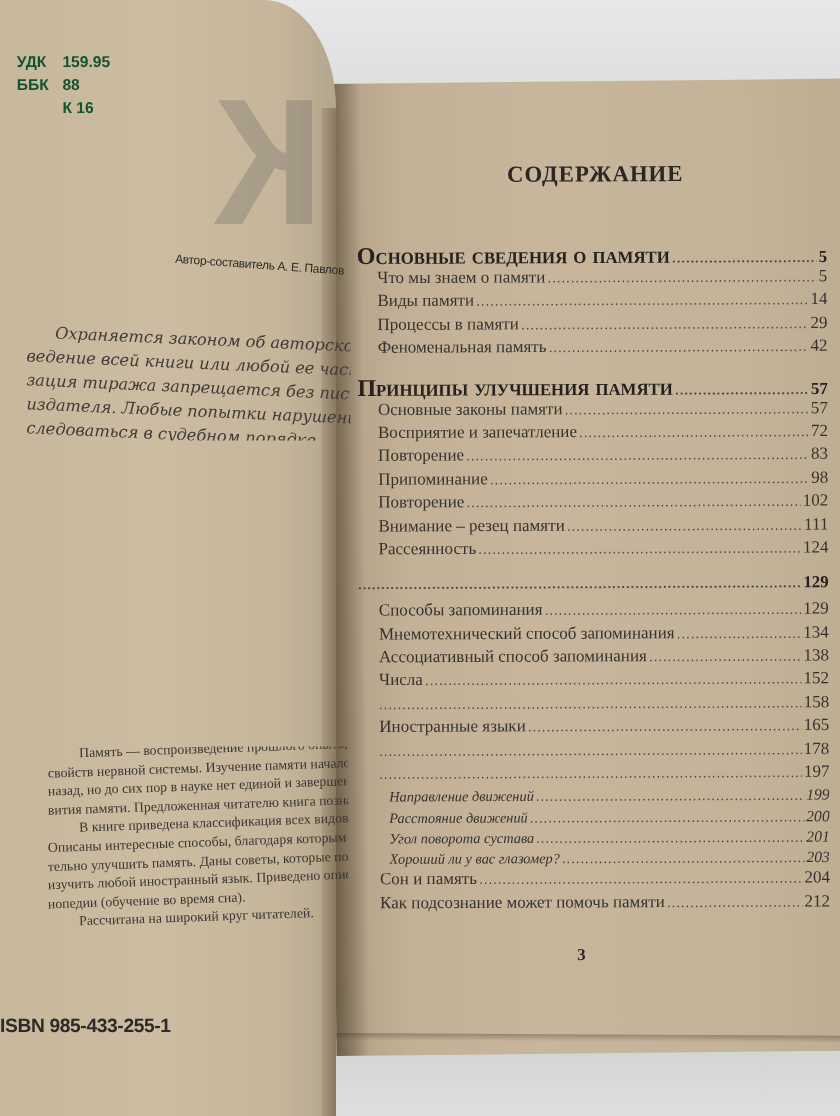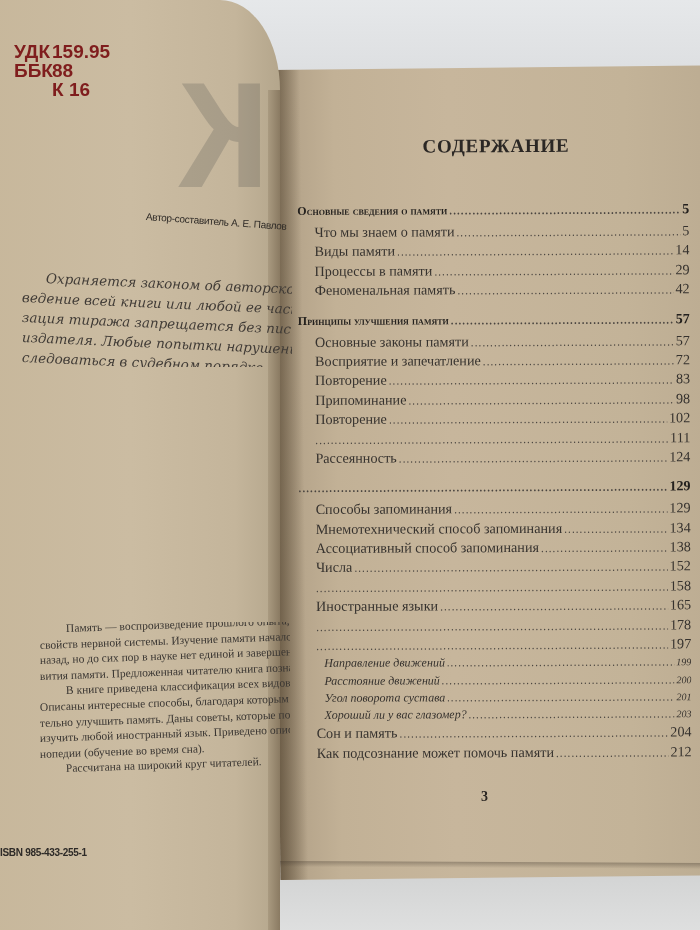--- a/index.html
+++ b/index.html
@@ -45,21 +45,21 @@
     .ghost-text {
       position: absolute; left: 110px; top: 60px; width: 160px; height: 220px;
       opacity: 0.18; color: #2a3035; font-family: "Liberation Sans", sans-serif;
       font-size: 150px; font-weight: bold; line-height: 1; overflow: hidden;
       transform: scaleX(-1);
     }
 
     
     .classif {
       position: absolute; left: 14px; top: 42px; font-family: "Liberation Sans", sans-serif;
-      font-weight: bold; font-size: 19px; line-height: 19px; color: #7f1d1d;
+      font-weight: bold; font-size: 13px; line-height: 19px; color: #14532d;
     }
     .classif .row { display: flex; }
     .classif .k { width: 38px; }
     .author-line {
       position: absolute; left: 146px; top: 211px; font-family: "Liberation Sans Narrow", "Liberation Sans", sans-serif;
       font-size: 10px; color: #2e2a26; transform: rotate(4deg); transform-origin: left center; white-space: nowrap;
       letter-spacing: -0.3px;
     }
     .copyright {
       position: absolute; left: 22px; top: 267px; width: 270px;
@@ -76,21 +76,21 @@
 
     .annot {
       position: absolute; left: 40px; top: 622px; width: 250px; overflow: hidden; white-space: nowrap;
       font-family: "Liberation Serif", serif; font-size: 11.5px; line-height: 15.6px; color: #3a3632;
     }
     .annot .ln { display: block; transform: rotate(-2deg); transform-origin: left center; }
     .annot .ln.indent { padding-left: 26px; }
 
     .isbn-bottom {
       position: absolute; left: 0px; top: 847px; font-family: "Liberation Sans", sans-serif;
-      font-weight: bold; font-size: 10px; color: #2d2a27; white-space: nowrap; letter-spacing: -0.3px;
+      font-weight: bold; font-size: 16px; color: #2d2a27; white-space: nowrap; letter-spacing: -0.3px;
     }
 
     
     .toc {
       position: absolute; left: 297px; top: 136px; width: 392px;
       transform: rotate(-0.25deg); transform-origin: left top;
     }
     .toc-title {
       text-align: center; font-size: 19px; font-weight: bold; letter-spacing: 0.8px;
       color: #2b2724; margin-left: 6px; height: 34px;
@@ -101,24 +101,24 @@
       display: flex; align-items: baseline; white-space: nowrap; overflow: hidden;
       height: 19.4px; font-size: 14.2px; color: #36322e;
     }
     .toc-row .label { flex: 0 0 auto; padding-right: 2px; }
     .toc-row .dots {
       flex: 1 1 auto; overflow: hidden; color: #4a4540; font-size: 11px; letter-spacing: 1.1px;
     }
     .toc-row .dots::before { content: "....................................................................................................................................................................................."; }
     .toc-row .page { flex: 0 0 auto; padding-left: 2px; text-align: right; }
     .toc-row.chapter { font-weight: bold; font-variant: small-caps; font-size: 14px; color: #24211e; height: 21px; }
-    .toc-row.chapter .label { font-size: 12px; }
+    .toc-row.chapter .label { font-size: 20px; }
     .toc-row.sub { padding-left: 17px; }
     .toc-row.subsub { padding-left: 25px; font-style: italic; font-size: 12px; height: 17.2px; }
-    .toc-row.subsub .page { font-size: 10px; }
+    .toc-row.subsub .page { font-size: 13px; }
     .page-num {
       position: absolute; left: 481px; top: 789px; font-size: 14px; font-weight: bold; color: #2a2622;
     }
     .shadow-bottom {
       position: absolute; left: 280px; top: 862px; width: 420px; height: 6px;
       background: linear-gradient(180deg, rgba(60,50,40,0.35), rgba(60,50,40,0));
       transform: rotate(0.3deg);
     }
   </style>
 </head>
@@ -186,20 +186,21 @@
         <span class="label">Припоминание</span>
         <span class="dots"></span>
         <span class="page">98</span>
       </div>
     <div class="toc-row sub">
         <span class="label">Повторение</span>
         <span class="dots"></span>
         <span class="page">102</span>
       </div>
     <div class="toc-row sub">
+        <span class="label">Внимание – резец памяти</span>
         <span class="dots"></span>
         <span class="page">111</span>
       </div>
     <div class="toc-row sub">
         <span class="label">Рассеянность</span>
         <span class="dots"></span>
         <span class="page">124</span>
       </div>
   </div>
 

